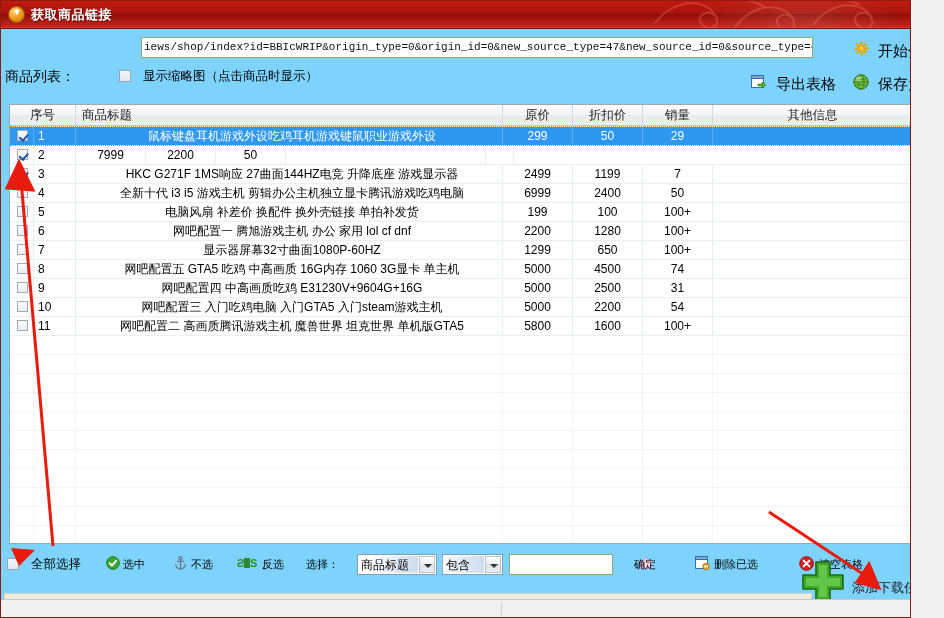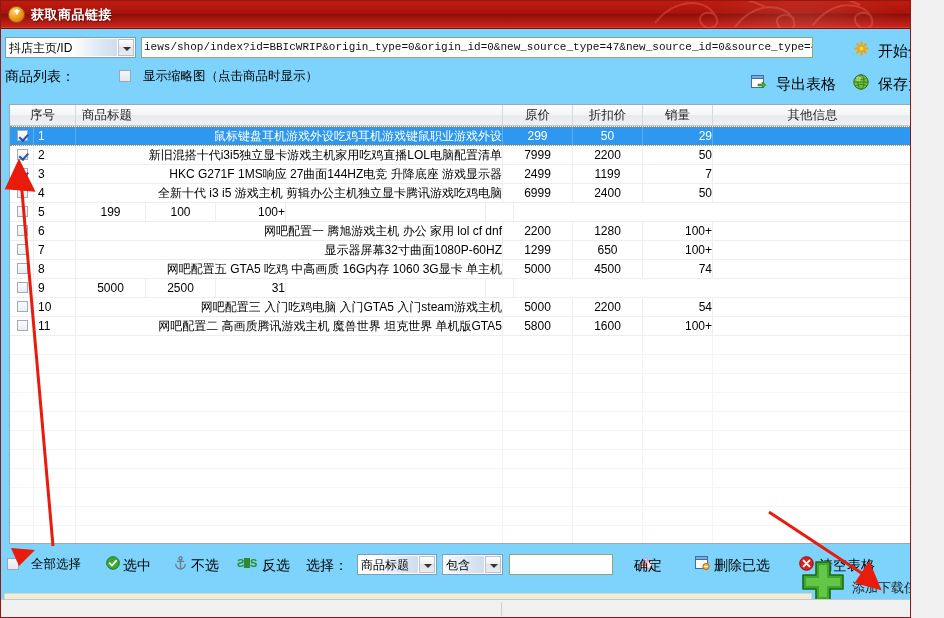--- a/index.html
+++ b/index.html
@@ -130,41 +130,41 @@
   }
   .grow{display:flex;height:18px;border-bottom:1px solid #eceff1;}
   .grow>div{
     font-size:12px;line-height:18px;border-right:1px solid #eceff1;box-sizing:border-box;
     overflow:hidden;white-space:nowrap;
   }
   .grow.sel>div{background:#2e97ef;color:#fff;border-right-color:#58aef3;}
   .grow.sel{border-bottom:1px dotted #d98b2a;border-top:1px dotted #d98b2a;height:18px;}
   .c-num{width:24px;text-align:center;padding-left:2px;position:relative;}
   .c-idx{width:42px;padding-left:4px;text-align:left;}
-  .c-title{width:427px;padding-left:6px;text-align:right;}
+  .c-title{width:427px;padding-left:6px;text-align:center;}
   .c-orig{width:70px;text-align:center;}
   .c-disc{width:70px;text-align:center;}
-  .c-sale{width:70px;text-align:right;}
+  .c-sale{width:70px;text-align:center;}
   .c-other{width:200px;text-align:center;}
   .c-tail{width:28px;}
   .hnum{width:66px;text-align:center !important;}
   .rowcheck{
     display:inline-block;width:11px;height:11px;vertical-align:-1px;
     border:1px solid #a3acb6;background:linear-gradient(to bottom,#fbfcfe,#e9edf2);
     box-sizing:border-box;position:relative;cursor:pointer;
   }
   .rowcheck.on:after{
     content:"";position:absolute;left:2.5px;top:0.5px;width:3.5px;height:6.5px;
     border:solid #2255aa;border-width:0 2px 2px 0;transform:rotate(42deg);
   }
   .empty-row{height:18px;border-bottom:1px solid #f2f4f6;display:flex;}
   .empty-row>div{border-right:1px solid #f2f4f6;box-sizing:border-box;}
   
   .botbar{position:absolute;left:0;top:549px;width:944px;height:32px;}
-  .bl{position:absolute;font-size:14px;white-space:nowrap;cursor:pointer;}
+  .bl{position:absolute;font-size:11px;white-space:nowrap;cursor:pointer;}
   #chk-selectall-wrap{position:absolute;left:6px;top:6px;cursor:pointer;}
   #lbl-selected{left:122px;top:7px;}
   #lbl-unselect{left:190px;top:7px;}
   #lbl-invert{left:261px;top:7px;}
   #lbl-choose{left:305px;top:7px;cursor:default;}
   #combo-field{position:absolute;left:356px;top:4px;width:80px;}
   #combo-match{position:absolute;left:441px;top:4px;width:61px;}
   #kw-input{
     position:absolute;left:508px;top:4px;width:104px;height:21px;
     border:1px solid #8fa86b;background:#fff;box-sizing:border-box;
@@ -216,25 +216,20 @@
       </g>
     </svg>
     <div class="title-icon"></div>
     <div class="title-text">获取商品链接</div>
     <div class="close-btn">
       <span>✕</span>
     </div>
   </div>
 
   <div class="row-url">
-    <div class="combo" id="src-combo">
-      <div class="shade"></div>
-      <div class="val">抖店主页/ID</div>
-      <div class="arrowbox"></div>
-    </div>
     <div class="urlbox">iews/shop/index?id=BBIcWRIP&amp;origin_type=0&amp;origin_id=0&amp;new_source_type=47&amp;new_source_id=0&amp;source_type=47&amp;source_id=0</div>
 
     <svg class="star-icon" viewBox="0 0 16 16">
       <g stroke="#f0a500" stroke-width="2.4" stroke-linecap="round">
         <line x1="8" y1="1.6" x2="8" y2="14.4"></line>
         <line x1="1.6" y1="8" x2="14.4" y2="8"></line>
         <line x1="3.4" y1="3.4" x2="12.6" y2="12.6"></line>
         <line x1="12.6" y1="3.4" x2="3.4" y2="12.6"></line>
       </g>
       <circle cx="8" cy="8" r="2.1" fill="#ffd34d"></circle>
@@ -283,21 +278,20 @@
           <div class="c-title">鼠标键盘耳机游戏外设吃鸡耳机游戏键鼠职业游戏外设</div>
           <div class="c-orig">299</div>
           <div class="c-disc">50</div>
           <div class="c-sale">29</div>
           <div class="c-other"></div>
           <div class="c-tail"></div>
         </div>
         <div class="grow">
           <div class="c-num"><span class="rowcheck on"></span></div>
           <div class="c-idx">2</div>
-          <div class="c-title">新旧混搭十代i3i5独立显卡游戏主机家用吃鸡直播LOL电脑配置清单</div>
           <div class="c-orig">7999</div>
           <div class="c-disc">2200</div>
           <div class="c-sale">50</div>
           <div class="c-other"></div>
           <div class="c-tail"></div>
         </div>
         <div class="grow">
           <div class="c-num"><span class="rowcheck on"></span></div>
           <div class="c-idx">3</div>
           <div class="c-title">HKC G271F 1MS响应 27曲面144HZ电竞 升降底座 游戏显示器</div>
@@ -313,20 +307,21 @@
           <div class="c-title">全新十代 i3 i5 游戏主机 剪辑办公主机独立显卡腾讯游戏吃鸡电脑</div>
           <div class="c-orig">6999</div>
           <div class="c-disc">2400</div>
           <div class="c-sale">50</div>
           <div class="c-other"></div>
           <div class="c-tail"></div>
         </div>
         <div class="grow">
           <div class="c-num"><span class="rowcheck"></span></div>
           <div class="c-idx">5</div>
+          <div class="c-title">电脑风扇 补差价 换配件 换外壳链接 单拍补发货</div>
           <div class="c-orig">199</div>
           <div class="c-disc">100</div>
           <div class="c-sale">100+</div>
           <div class="c-other"></div>
           <div class="c-tail"></div>
         </div>
         <div class="grow">
           <div class="c-num"><span class="rowcheck"></span></div>
           <div class="c-idx">6</div>
           <div class="c-title">网吧配置一 腾旭游戏主机 办公 家用 lol cf dnf</div>
@@ -352,20 +347,21 @@
           <div class="c-title">网吧配置五 GTA5 吃鸡 中高画质 16G内存 1060 3G显卡 单主机</div>
           <div class="c-orig">5000</div>
           <div class="c-disc">4500</div>
           <div class="c-sale">74</div>
           <div class="c-other"></div>
           <div class="c-tail"></div>
         </div>
         <div class="grow">
           <div class="c-num"><span class="rowcheck"></span></div>
           <div class="c-idx">9</div>
+          <div class="c-title">网吧配置四 中高画质吃鸡 E31230V+9604G+16G</div>
           <div class="c-orig">5000</div>
           <div class="c-disc">2500</div>
           <div class="c-sale">31</div>
           <div class="c-other"></div>
           <div class="c-tail"></div>
         </div>
         <div class="grow">
           <div class="c-num"><span class="rowcheck"></span></div>
           <div class="c-idx">10</div>
           <div class="c-title">网吧配置三 入门吃鸡电脑 入门GTA5 入门steam游戏主机</div>

